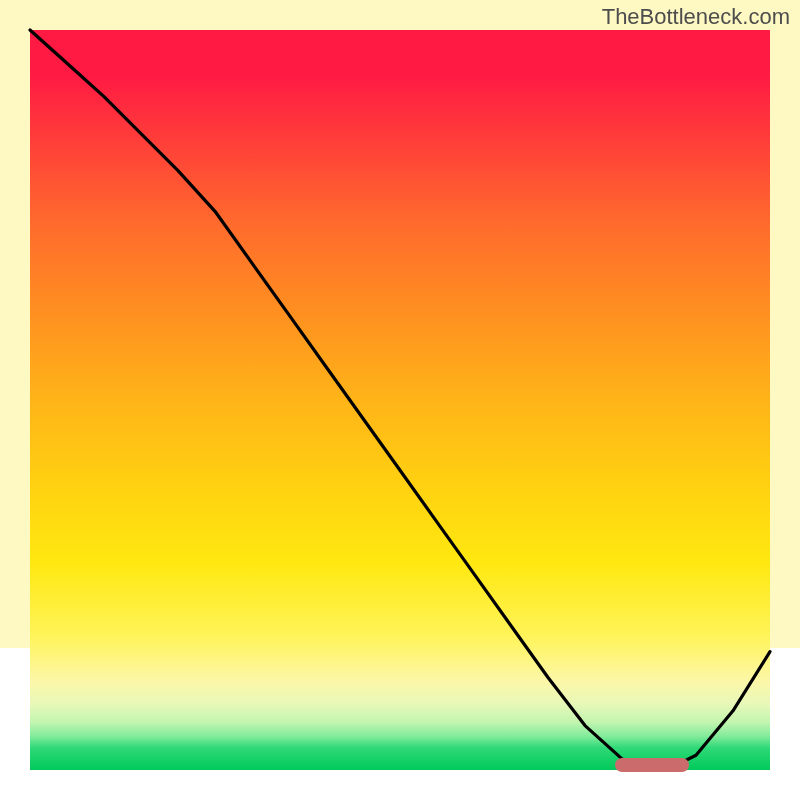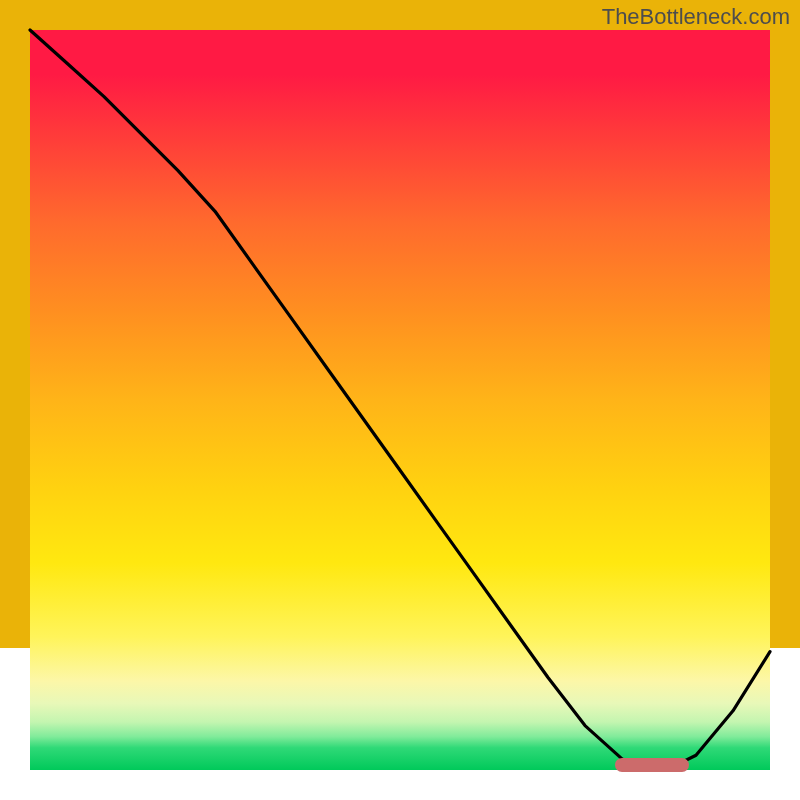--- a/index.html
+++ b/index.html
@@ -8,21 +8,21 @@
     width: 800px;
     height: 800px;
     background: #ffffff;
     font-family: Arial, Helvetica, sans-serif;
     overflow: hidden;
   }
   .outer {
     position: relative;
     width: 800px;
     height: 648px;
-    background: #eab308;
+    background: #fef9c3;
   }
   .plot {
     position: absolute;
     left: 30px;
     top: 30px;
     width: 740px;
     height: 740px;
     background: linear-gradient(
       to bottom,
       #ff1a44 0%,

